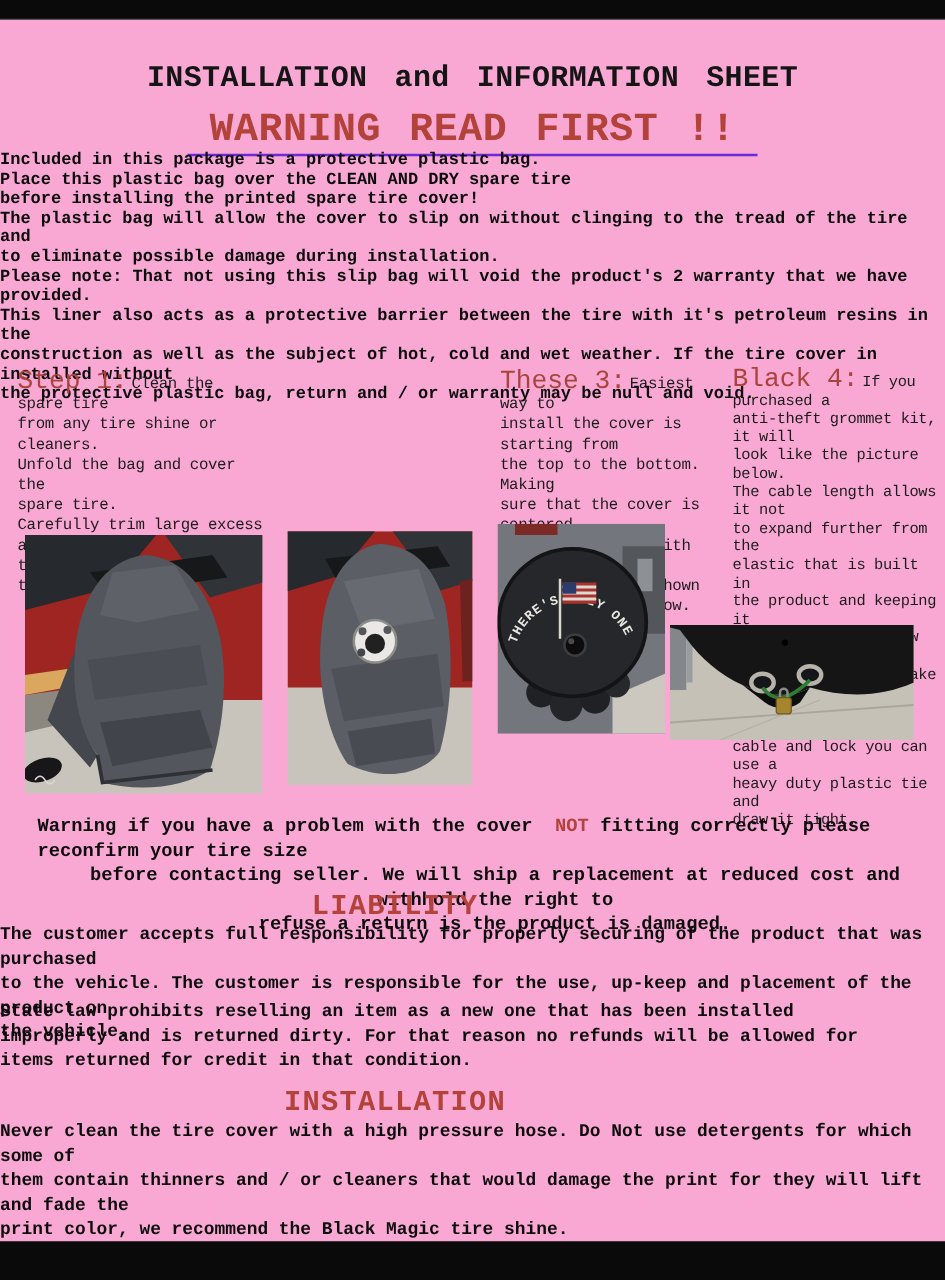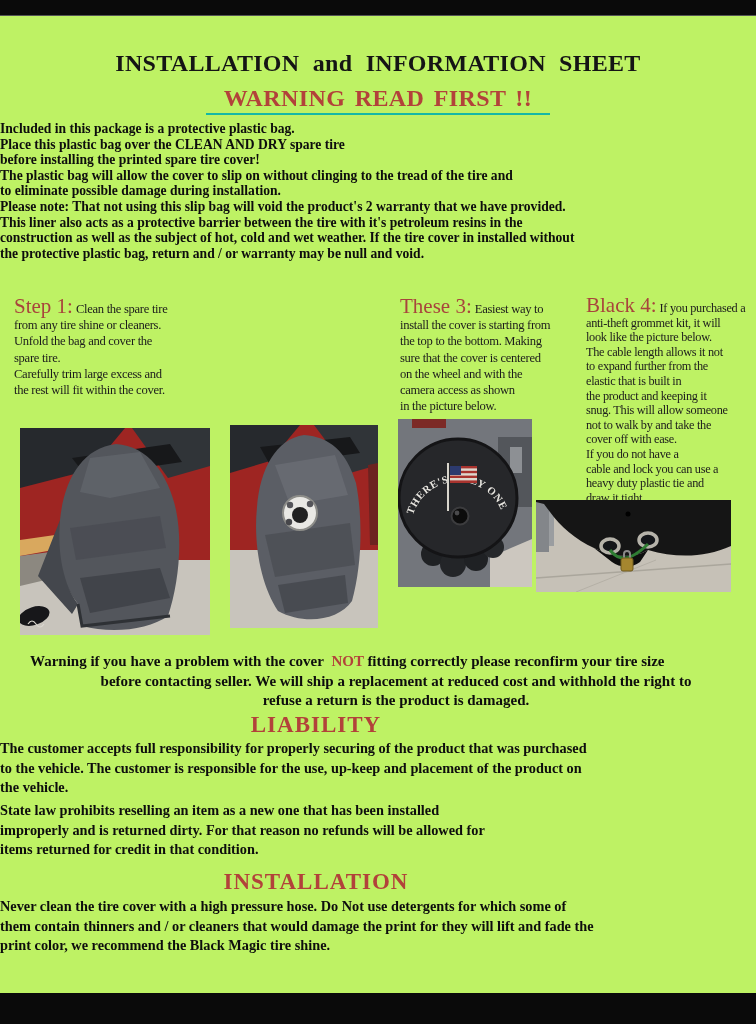--- a/index.html
+++ b/index.html
@@ -1,25 +1,25 @@
 <!DOCTYPE html>
 <html><head>
 <meta charset="utf-8">
 <style>
   html,body{margin:0;padding:0;background:#e9e9e9;}
-  .page{position:relative;width:756px;height:1024px;margin:0 auto;background:#bef264;
-        font-family:Liberation Serif, serif;color:#111;overflow:hidden;}
+  .page{position:relative;width:756px;height:1024px;margin:0 auto;background:#f9a8d4;
+        font-family:Liberation Mono, monospace;color:#111;overflow:hidden;}
   .bar{position:absolute;left:0;width:756px;background:#0a0a0a;}
   .bar.top{top:0;height:15px;border-bottom:1px solid #555;}
   .bar.bottom{top:993px;height:31px;}
   .title{position:absolute;top:50px;left:0;width:756px;margin:0;text-align:center;
          font-size:24px;font-weight:bold;color:#151515;letter-spacing:.3px;word-spacing:7px;}
   .warnwrap{position:absolute;top:85px;left:0;width:756px;text-align:center;}
-  .warnhead{display:inline-block;margin:0;font-size:24px;font-weight:bold;color:#b2423a;
-            letter-spacing:.4px;word-spacing:3px;border-bottom:2px solid #14b8a6;padding:0 18px 1px 18px;}
+  .warnhead{display:inline-block;margin:0;font-size:32px;font-weight:bold;color:#b2423a;
+            letter-spacing:.4px;word-spacing:3px;border-bottom:2px solid #6d28d9;padding:0 18px 1px 18px;}
   .prelines{white-space:pre-line;text-align:center;}
   .intro{position:absolute;top:121px;left:0;width:756px;margin:0;text-align:left;
          font-size:13.6px;font-weight:bold;line-height:15.6px;color:#0d0d0d;}
   .step{position:absolute;top:298px;font-size:12.6px;line-height:16.2px;letter-spacing:-0.3px;color:#1c1c1c;}
   .step .slabel{font-size:21px;color:#a8443c;letter-spacing:0;margin-right:3px;}
   .s1{left:14px;width:196px;}
   .s2{left:216px;width:182px;}
   .s3{left:400px;width:180px;}
   .s4{left:586px;width:166px;font-size:12.3px;line-height:14.6px;}
   .sbody{white-space:pre-line;}

